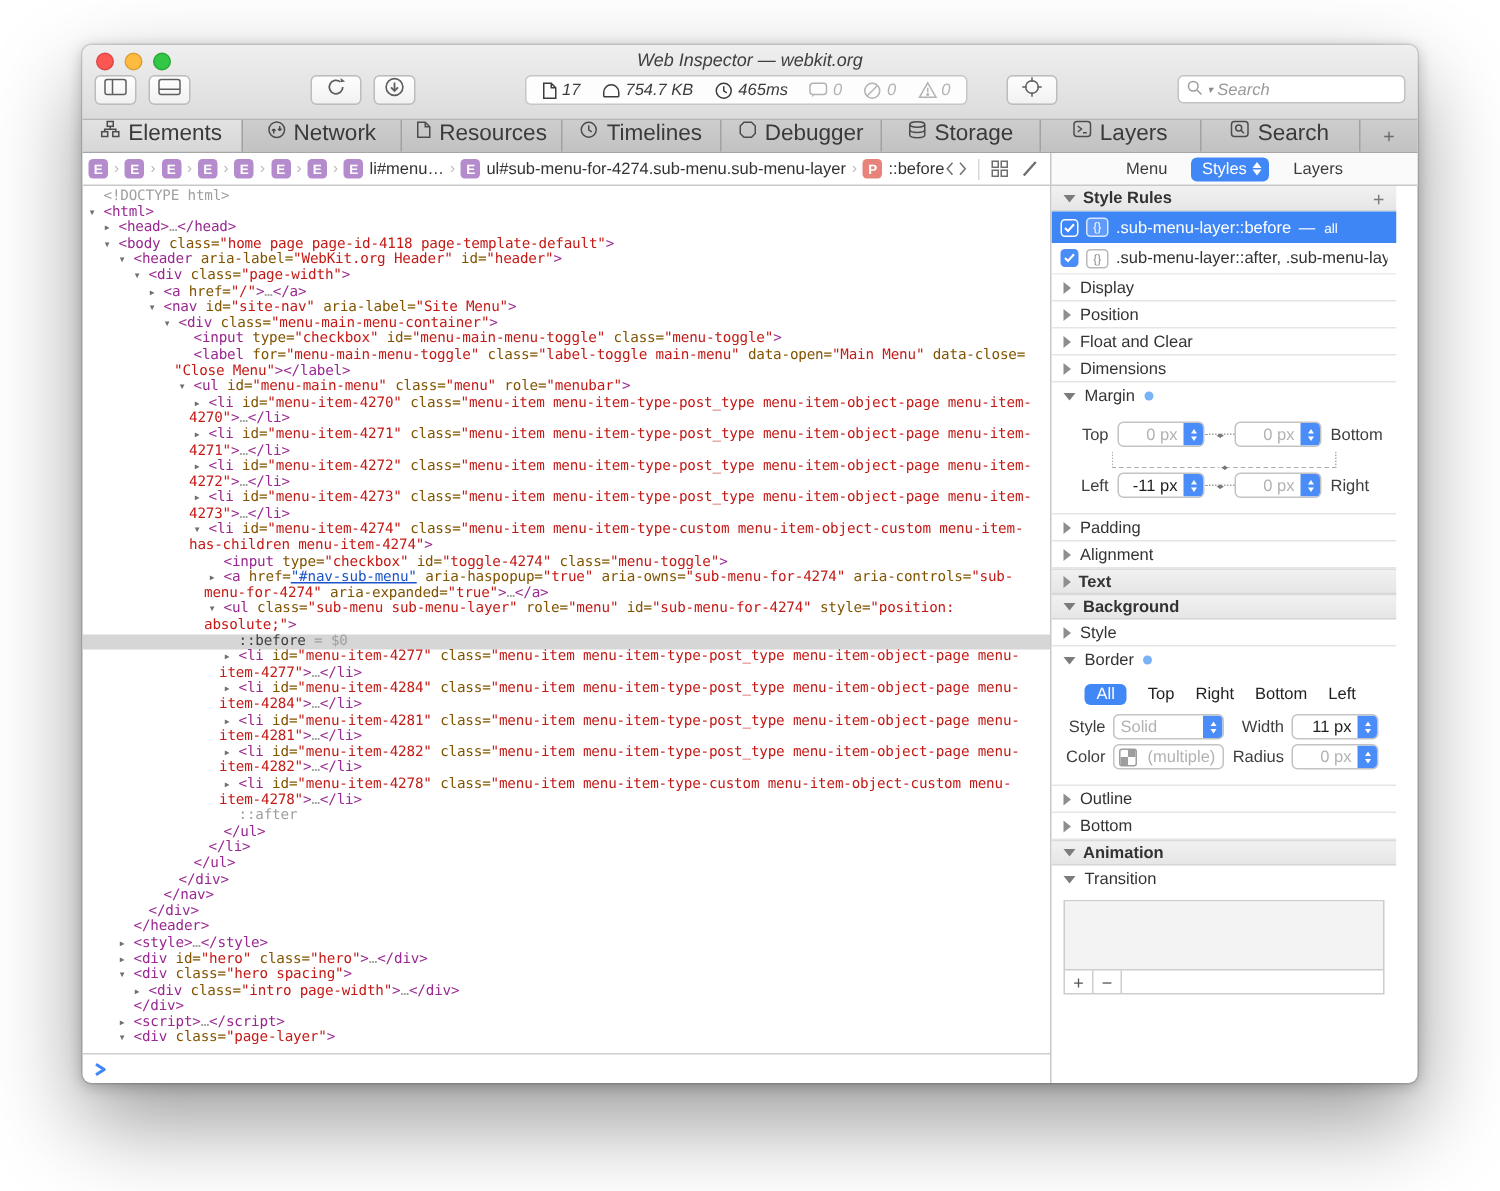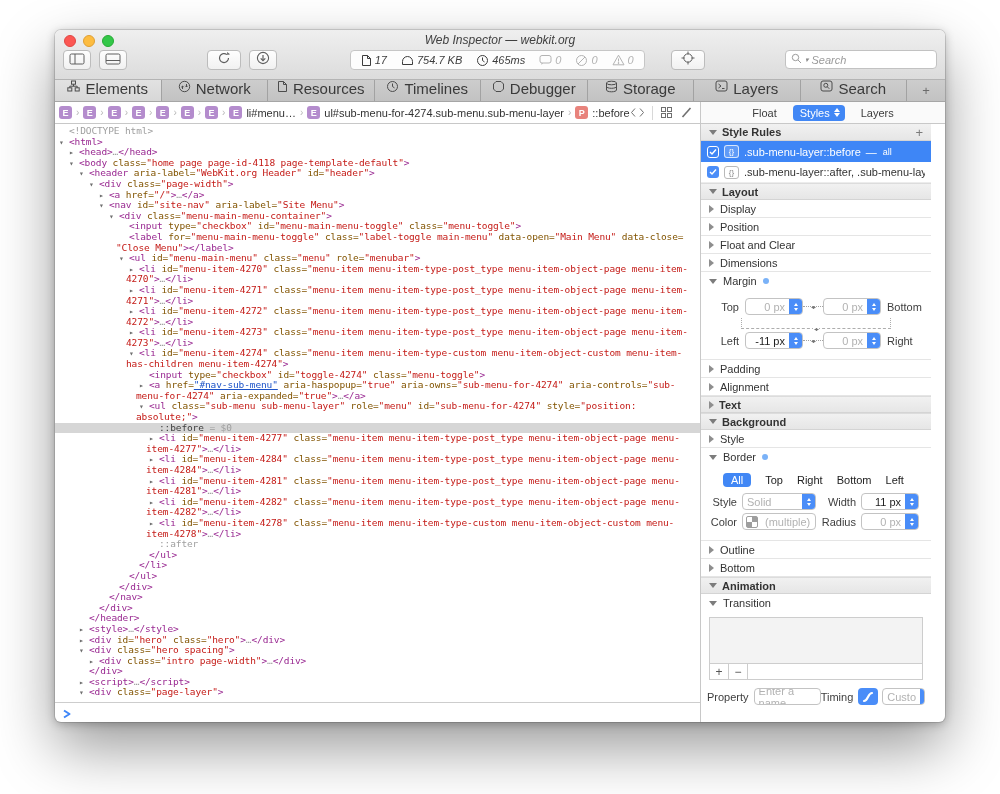--- a/index.html
+++ b/index.html
@@ -374,21 +374,21 @@
           </span>
           <span class="cicon">
             <svg width="13" height="13" viewBox="0 0 13 13" fill="none" stroke="currentColor" stroke-width="1">
               <line x1="2.5" y1="11" x2="10.5" y2="2" stroke-width="1.6"></line>
             </svg>
           </span>
           <span class="csep"></span>
         </span>
       </div>
     <div class="side-tabs">
-      <span>Float</span>
+      <span>Menu</span>
       <span class="styles-pill">
         <span>Styles</span>
         <span class="updown">
             <span class="tu"></span>
             <span class="td"></span>
           </span>
       </span>
       <span>Layers</span>
     </div>
   </div>
@@ -424,24 +424,20 @@
       <div class="rule-row">
         <span class="cb">
             <svg width="8" height="8" viewBox="0 0 8 8">
               <polyline points="1,4 3,6 7,1.5" fill="none" stroke="#fff" stroke-width="1.4"></polyline>
             </svg>
           </span>
         <span class="curly">{}</span>
         <span class="rule-sel">.sub-menu-layer::after, .sub-menu-layer::befo…</span>
       </div>
 
-      <div class="shead">
-        <span class="tri-d"></span>
-        <span>Layout</span>
-      </div>
       <div class="srow">
           <span class="tri-r"></span>
           <span>Display</span>
         </div>
       <div class="srow">
           <span class="tri-r"></span>
           <span>Position</span>
         </div>
       <div class="srow">
           <span class="tri-r"></span>
@@ -590,36 +586,17 @@
         <span>Transition</span>
       </div>
       <div>
         <div class="listbox">
           <div class="lb-area"></div>
           <div class="lb-bar">
             <span class="lb-btn">+</span>
             <span class="lb-btn">−</span>
           </div>
         </div>
-        <div class="erow" style="margin-top:8px">
-          <span class="elab r" style="width:44px;margin-right:5px">Property</span>
-          <span class="fld" style="width:82px">
-              <span class="fv dim left">Enter a name.</span>
-            </span>
-          <span class="elab r" style="width:38px;margin-right:5px">Timing</span>
-          <span class="curve-btn">
-              <svg width="12" height="12" viewBox="0 0 12 12">
-                <path d="M2 10 C6 10 6 2 10 2" fill="none" stroke="#fff" stroke-width="2.2" stroke-linecap="round"></path>
-              </svg>
-            </span>
-          <span class="fld" style="width:52px;margin-left:4px">
-              <span class="fv dim left">Custo</span>
-              <span class="stp">
-                <span class="tu"></span>
-                <span class="td"></span>
-              </span>
-            </span>
-        </div>
 
       </div>
     </div>
   </div>
 </div>
 
 </body></html>

